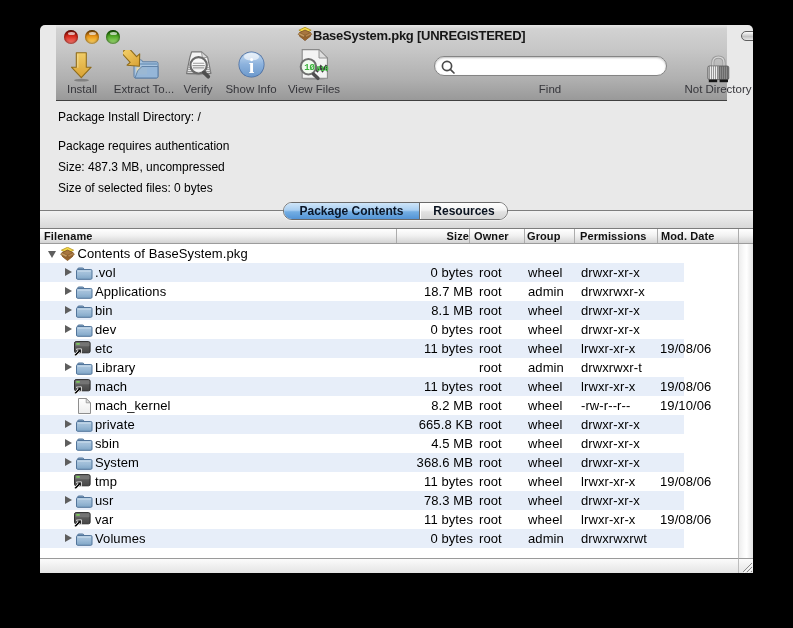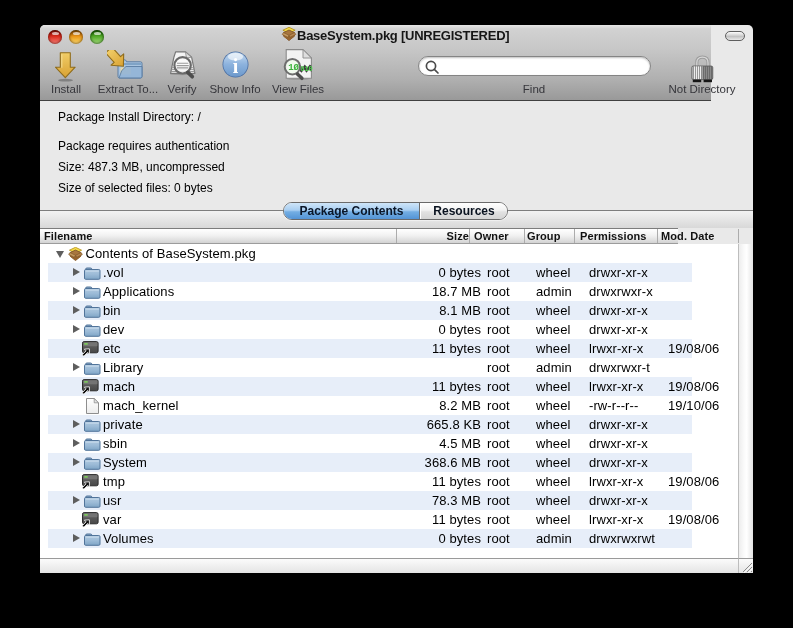--- a/index.html
+++ b/index.html
@@ -1,19 +1,19 @@
 <!DOCTYPE html>
 <html><head><meta charset="utf-8">
 <style>
 *{margin:0;padding:0;box-sizing:border-box}
 html,body{width:793px;height:628px;background:#000;overflow:hidden;
  font-family:"Liberation Sans",sans-serif;}
 #win{position:absolute;left:40px;top:25px;width:713px;height:548px;
  border-radius:5px 5px 0 0;overflow:hidden;background:#e9e9e9;}
-#tbar{position:absolute;left:0;top:0;width:671px;height:76px;
+#tbar{position:absolute;left:16px;top:0;width:671px;height:76px;
  background:linear-gradient(180deg,#e6e6e6 0,#d2d2d2 5%,#c7c7c7 32%,#b0b0b0 72%,#999999 100%);
  border-bottom:1px solid #404040;}
 .light{position:absolute;top:5px;width:14px;height:14px;border-radius:50%;}
 .light i{position:absolute;left:3.5px;top:1.5px;width:7px;height:3.5px;border-radius:50%;
  background:rgba(255,255,255,0.65);}
 #lr{left:8px;background:linear-gradient(180deg,#570c00 0%,#91140a 16%,#d92a1c 45%,#e9564a 72%,#f2837b 100%);box-shadow:inset 0 0 2px 1px rgba(80,8,0,0.55);}
 #ly{left:29px;background:linear-gradient(180deg,#543500 0%,#955709 16%,#ea9517 45%,#f2ba40 72%,#f6d67c 100%);box-shadow:inset 0 0 2px 1px rgba(85,50,0,0.55);}
 #lg{left:50px;background:linear-gradient(180deg,#113e00 0%,#246e08 16%,#51a827 45%,#7cc453 72%,#a8dc80 100%);box-shadow:inset 0 0 2px 1px rgba(10,50,0,0.55);}
 #pill{position:absolute;left:685px;top:6px;width:20px;height:10px;border-radius:5px;
  border:1px solid #5e5e5e;background:linear-gradient(180deg,#fdfdfd,#d0d0d0 45%,#c2c2c2 55%,#e8e8e8);}
@@ -32,27 +32,27 @@
  background:linear-gradient(180deg,#f3f3f3,#d8d8d8);}
 #tabs{position:absolute;left:243px;top:177px;width:225px;height:18px;border-radius:9px;
  border:1px solid #6a6a6a;overflow:hidden;background:#fff;
  box-shadow:0 1px 1px rgba(255,255,255,0.5);}
 #tabL{position:absolute;left:0;top:0;width:136px;height:16px;
  background:linear-gradient(180deg,#cfe5f8 0,#a8cef1 45%,#74aee3 55%,#5394d6 100%);
  border-right:1px solid #6a6a6a;}
 #tabR{position:absolute;left:137px;top:0;width:86px;height:16px;
  background:linear-gradient(180deg,#ffffff 0,#f2f2f2 45%,#e2e2e2 55%,#d4d4d4 100%);}
 .tabt{font-size:12px;font-weight:bold;color:#09121f;text-align:center;line-height:16px;}
-#hdr{position:absolute;left:0;top:203px;width:638px;height:16px;
+#hdr{position:absolute;left:0;top:203px;width:713px;height:16px;
  border-top:1px solid #7c7c7c;border-bottom:1px solid #9c9c9c;
  background:linear-gradient(180deg,#ffffff 0,#f2f2f2 45%,#e2e2e2 75%,#d2d2d2 100%);}
 .hsep{position:absolute;top:0;width:1px;height:14px;background:#acacac;}
 .ht{position:absolute;top:1px;font-size:11px;font-weight:bold;color:#111;letter-spacing:0.1px;white-space:nowrap;}
 #tbl{position:absolute;left:0;top:219px;width:698px;height:314px;background:#fff;}
-.row{position:absolute;left:8px;width:644px;height:19px;}
+.row{position:absolute;left:0;width:644px;height:19px;}
 .rw{background:#fff;}
 .rb{background:#e7eef9;}
 .trir{position:absolute;top:5px;width:0;height:0;
  border-left:7px solid #5e5e5e;border-top:4.5px solid transparent;border-bottom:4.5px solid transparent;}
 .trid{position:absolute;top:7px;width:0;height:0;
  border-top:7px solid #5e5e5e;border-left:4.5px solid transparent;border-right:4.5px solid transparent;}
 .ric{position:absolute;}
 .ct{position:absolute;top:2px;font-size:13px;color:#000;white-space:nowrap;letter-spacing:0.1px;}
 .sz{left:0;width:433px;text-align:right;}
 #track{position:absolute;left:698px;top:219px;width:15px;height:314px;

